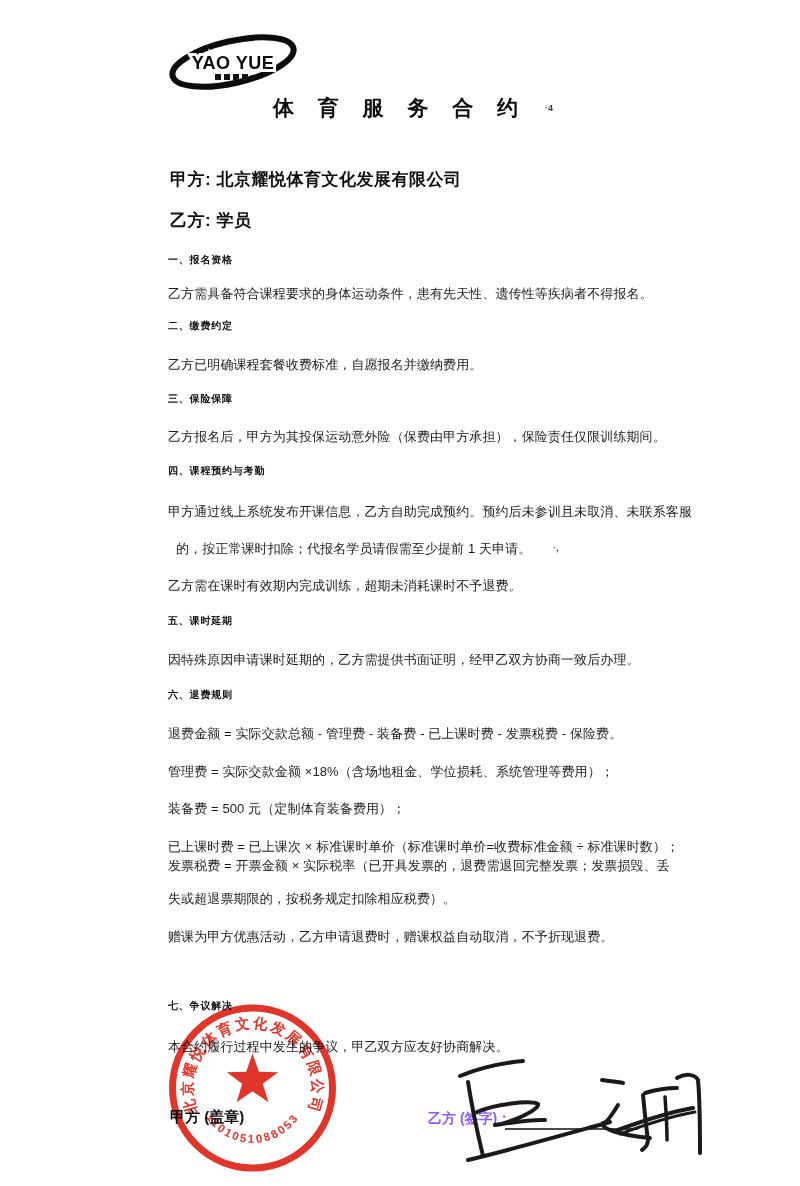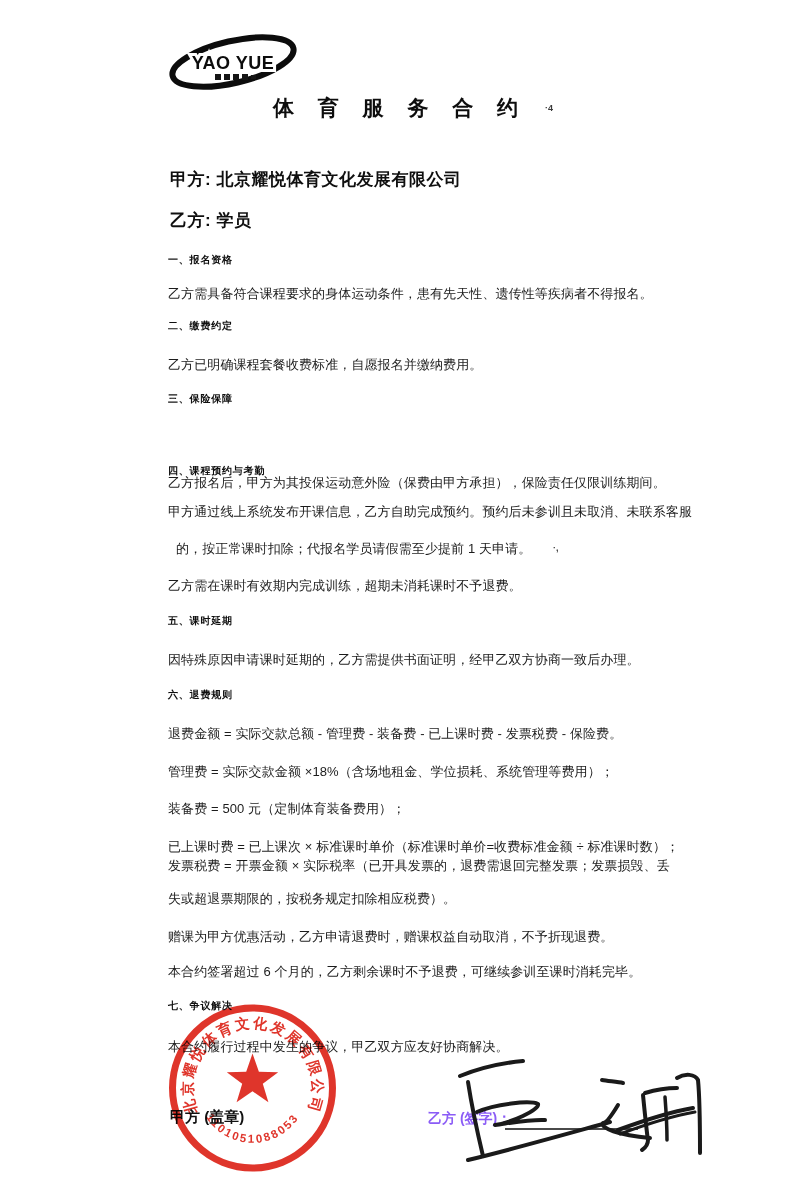--- a/index.html
+++ b/index.html
@@ -52,40 +52,39 @@
   <div class="abs pt" style="top:168px;">甲方: 北京耀悦体育文化发展有限公司</div>
   <div class="abs pt" style="top:209px;">乙方: 学员</div>
 
   <div class="abs hd" style="top:253px;">一、报名资格</div>
   <div class="abs bd" style="top:285px;">乙方需具备符合课程要求的身体运动条件，患有先天性、遗传性等疾病者不得报名。</div>
 
   <div class="abs hd" style="top:319px;">二、缴费约定</div>
   <div class="abs bd" style="top:356px;">乙方已明确课程套餐收费标准，自愿报名并缴纳费用。</div>
 
   <div class="abs hd" style="top:392px;">三、保险保障</div>
-  <div class="abs bd" style="top:428px;margin-top:46px;">乙方报名后，甲方为其投保运动意外险（保费由甲方承担），保险责任仅限训练期间。</div>
+  <div class="abs bd" style="top:428px;">乙方报名后，甲方为其投保运动意外险（保费由甲方承担），保险责任仅限训练期间。</div>
 
   <div class="abs hd" style="top:464px;">四、课程预约与考勤</div>
   <div class="abs bd" style="top:503px;">甲方通过线上系统发布开课信息，乙方自助完成预约。预约后未参训且未取消、未联系客服</div>
   <div class="abs bd" style="top:540px;padding-left:8px;">的，按正常课时扣除；代报名学员请假需至少提前 1 天申请。</div>
   <div class="abs artifact" style="left:553px; top:543px;">·,</div>
   <div class="abs bd" style="top:577px;">乙方需在课时有效期内完成训练，超期未消耗课时不予退费。</div>
 
   <div class="abs hd" style="top:614px;">五、课时延期</div>
   <div class="abs bd" style="top:651px;">因特殊原因申请课时延期的，乙方需提供书面证明，经甲乙双方协商一致后办理。</div>
 
   <div class="abs hd" style="top:688px;">六、退费规则</div>
   <div class="abs bd" style="top:725px;">退费金额 = 实际交款总额 - 管理费 - 装备费 - 已上课时费 - 发票税费 - 保险费。</div>
   <div class="abs bd" style="top:763px;">管理费 = 实际交款金额 ×18%（含场地租金、学位损耗、系统管理等费用）；</div>
   <div class="abs bd" style="top:800px;">装备费 = 500 元（定制体育装备费用）；</div>
   <div class="abs bd" style="top:838px;">已上课时费 = 已上课次 × 标准课时单价（标准课时单价=收费标准金额 ÷ 标准课时数）；</div>
   <div class="abs bd" style="top:857px;">发票税费 = 开票金额 × 实际税率（已开具发票的，退费需退回完整发票；发票损毁、丢</div>
   <div class="abs bd" style="top:890px;">失或超退票期限的，按税务规定扣除相应税费）。</div>
   <div class="abs bd" style="top:928px;">赠课为甲方优惠活动，乙方申请退费时，赠课权益自动取消，不予折现退费。</div>
-  <div class="abs bd" style="top:963px;">本合约签署超过 6 个月的，乙方剩余课时不予退费，可继续参训至课时消耗完毕。</div>
 
   <div class="abs hd" style="top:999px;">七、争议解决</div>
   <div class="abs bd" style="top:1038px;">本合约履行过程中发生的争议，甲乙双方应友好协商解决。</div>
 
   <div class="abs sign-label" style="left:170px; top:1108px;">甲方 (盖章)</div>
   <div class="abs sign-label-b" style="left:428px; top:1110px;">乙方 (签字)：</div>
   <div class="underline-b"></div>
 
   <svg id="stamp-svg" viewBox="0 0 175 175">
     <circle cx="87.5" cy="87.5" r="80" fill="none" stroke="#dd2318" stroke-width="7"></circle>

